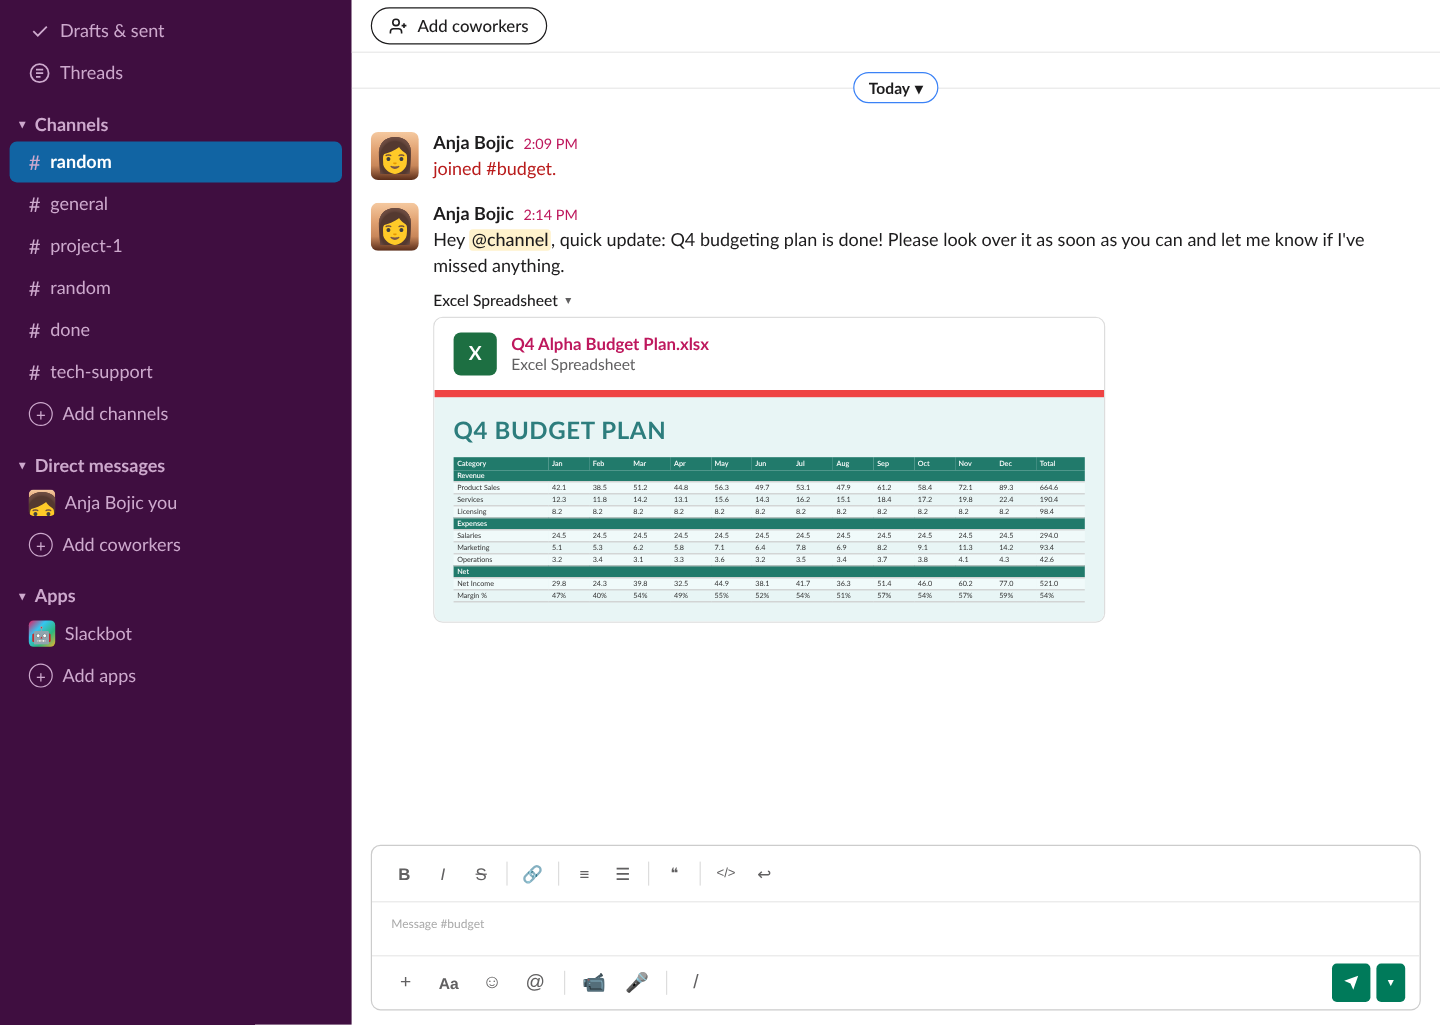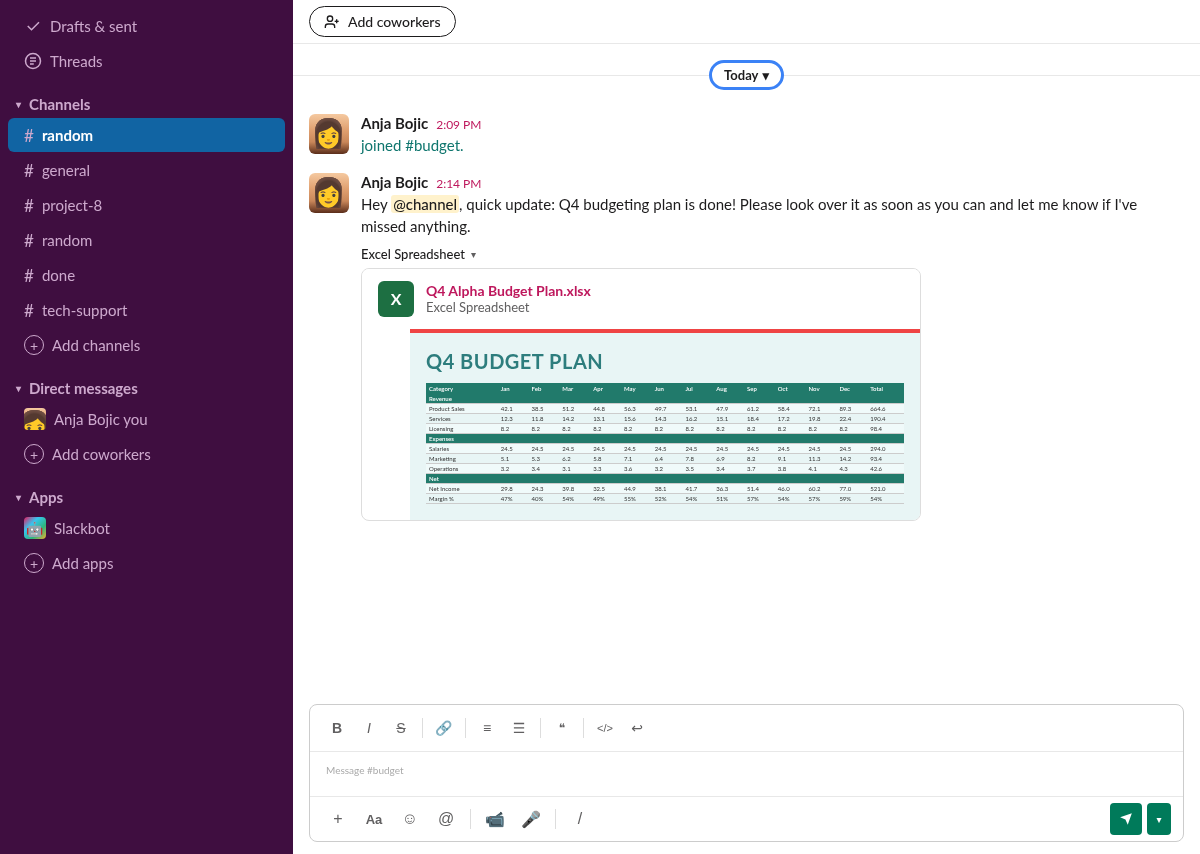--- a/index.html
+++ b/index.html
@@ -96,41 +96,41 @@
     .today-divider::before {
       content: '';
       position: absolute;
       left: 0; right: 0;
       top: 50%;
       height: 1px;
       background: #e8e8e8;
     }
     .today-pill {
       background: #fff;
-      border: 3px solid #3b82f6;
+      border: 1px solid #3b82f6;
       border-radius: 20px;
       padding: 4px 12px;
       font-size: 13px;
       font-weight: 700;
       color: #1d1c1d;
       position: relative;
       z-index: 1;
       display: flex;
       align-items: center;
       gap: 4px;
       cursor: pointer;
     }
 
     .message-group { display: flex; gap: 12px; padding: 8px 16px; }
     .message-content { flex: 1; }
     .message-header { display: flex; align-items: baseline; gap: 8px; margin-bottom: 2px; }
     .message-author { font-weight: 700; font-size: 15px; color: #1d1c1d; }
     .message-time { font-size: 12px; color: #be185d; }
     .message-text { font-size: 15px; color: #1d1c1d; line-height: 1.5; }
-    .joined-text { color: #0f766e; font-size: 15px; }
+    .joined-text { color: #b91c1c; font-size: 15px; }
     .mention { background: #fff2cc; color: #1d1c1d; border-radius: 3px; padding: 0 2px; font-weight: 500; }
 
     
     .attachment-label {
       display: flex;
       align-items: center;
       gap: 6px;
       margin-top: 8px;
       font-size: 13px;
       color: #616061;
@@ -168,22 +168,21 @@
       flex-shrink: 0;
     }
     .file-card-info { display: flex; flex-direction: column; }
     .file-card-name { font-size: 14px; font-weight: 700; color: #be185d; }
     .file-card-type { font-size: 13px; color: #616061; }
 
     
     .spreadsheet-preview {
       background: #e8f5f5;
       padding: 16px;
-      border-top: 4px solid #ef4444;
-      margin-left: 48px;
+      border-top: 6px solid #ef4444;
     }
     .spreadsheet-title {
       font-size: 20px;
       font-weight: 700;
       color: #2d7d7d;
       margin-bottom: 10px;
       letter-spacing: 0.5px;
     }
     .spreadsheet-table {
       width: 100%;
@@ -351,21 +350,21 @@
     <div class="sidebar-item active">
       <span class="channel-hash">#</span>
       <span class="sidebar-item-label">random</span>
     </div>
     <div class="sidebar-item">
       <span class="channel-hash">#</span>
       <span class="sidebar-item-label">general</span>
     </div>
     <div class="sidebar-item">
       <span class="channel-hash">#</span>
-      <span class="sidebar-item-label">project-8</span>
+      <span class="sidebar-item-label">project-1</span>
     </div>
     <div class="sidebar-item">
       <span class="channel-hash">#</span>
       <span class="sidebar-item-label">random</span>
     </div>
     <div class="sidebar-item">
       <span class="channel-hash">#</span>
       <span class="sidebar-item-label">done</span>
     </div>
     <div class="sidebar-item">

